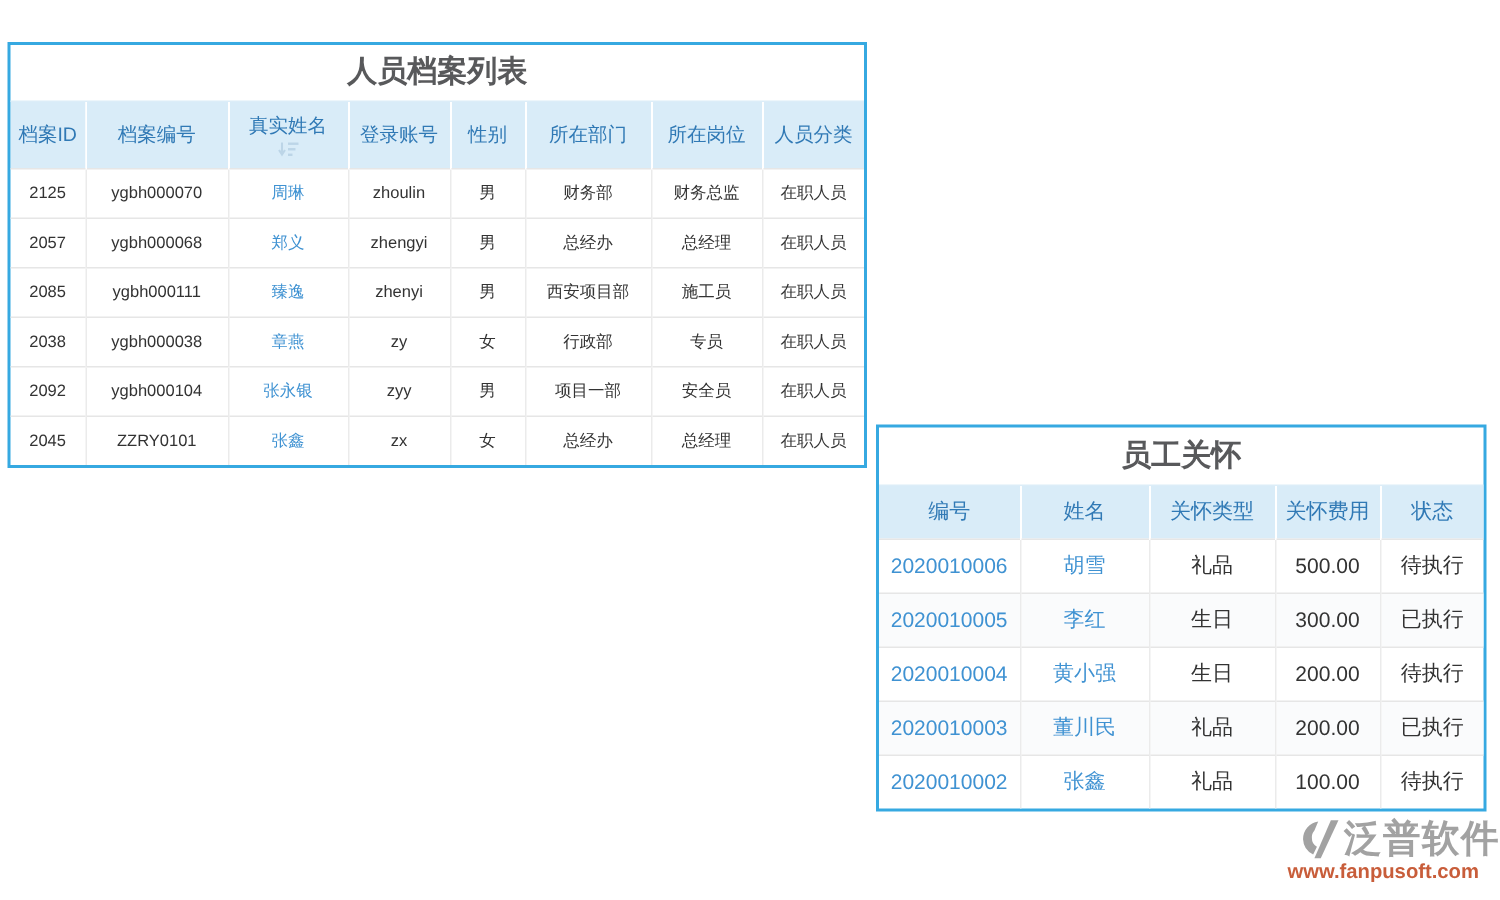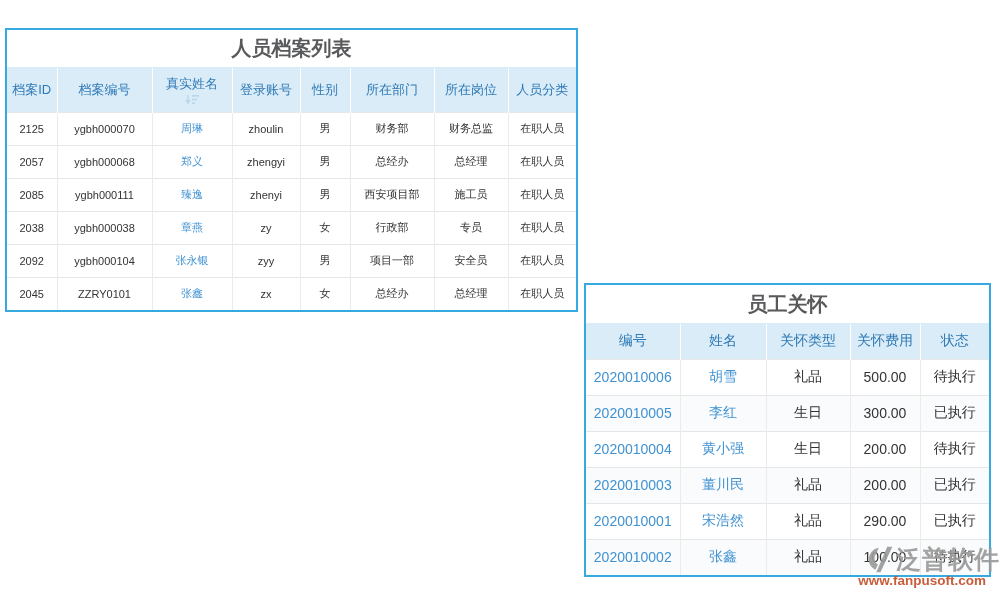--- a/index.html
+++ b/index.html
@@ -213,27 +213,20 @@
           <td>待执行</td>
         </tr>
         <tr>
           <td><a class="cell-link">2020010003</a></td>
           <td><a class="cell-link">董川民</a></td>
           <td>礼品</td>
           <td>200.00</td>
           <td>已执行</td>
         </tr>
         <tr>
-          <td><a class="cell-link">2020010001</a></td>
-          <td><a class="cell-link">宋浩然</a></td>
-          <td>礼品</td>
-          <td>290.00</td>
-          <td>已执行</td>
-        </tr>
-        <tr>
           <td><a class="cell-link">2020010002</a></td>
           <td><a class="cell-link">张鑫</a></td>
           <td>礼品</td>
           <td>100.00</td>
           <td>待执行</td>
         </tr>
       </tbody>
   </table>
 </div>
 

